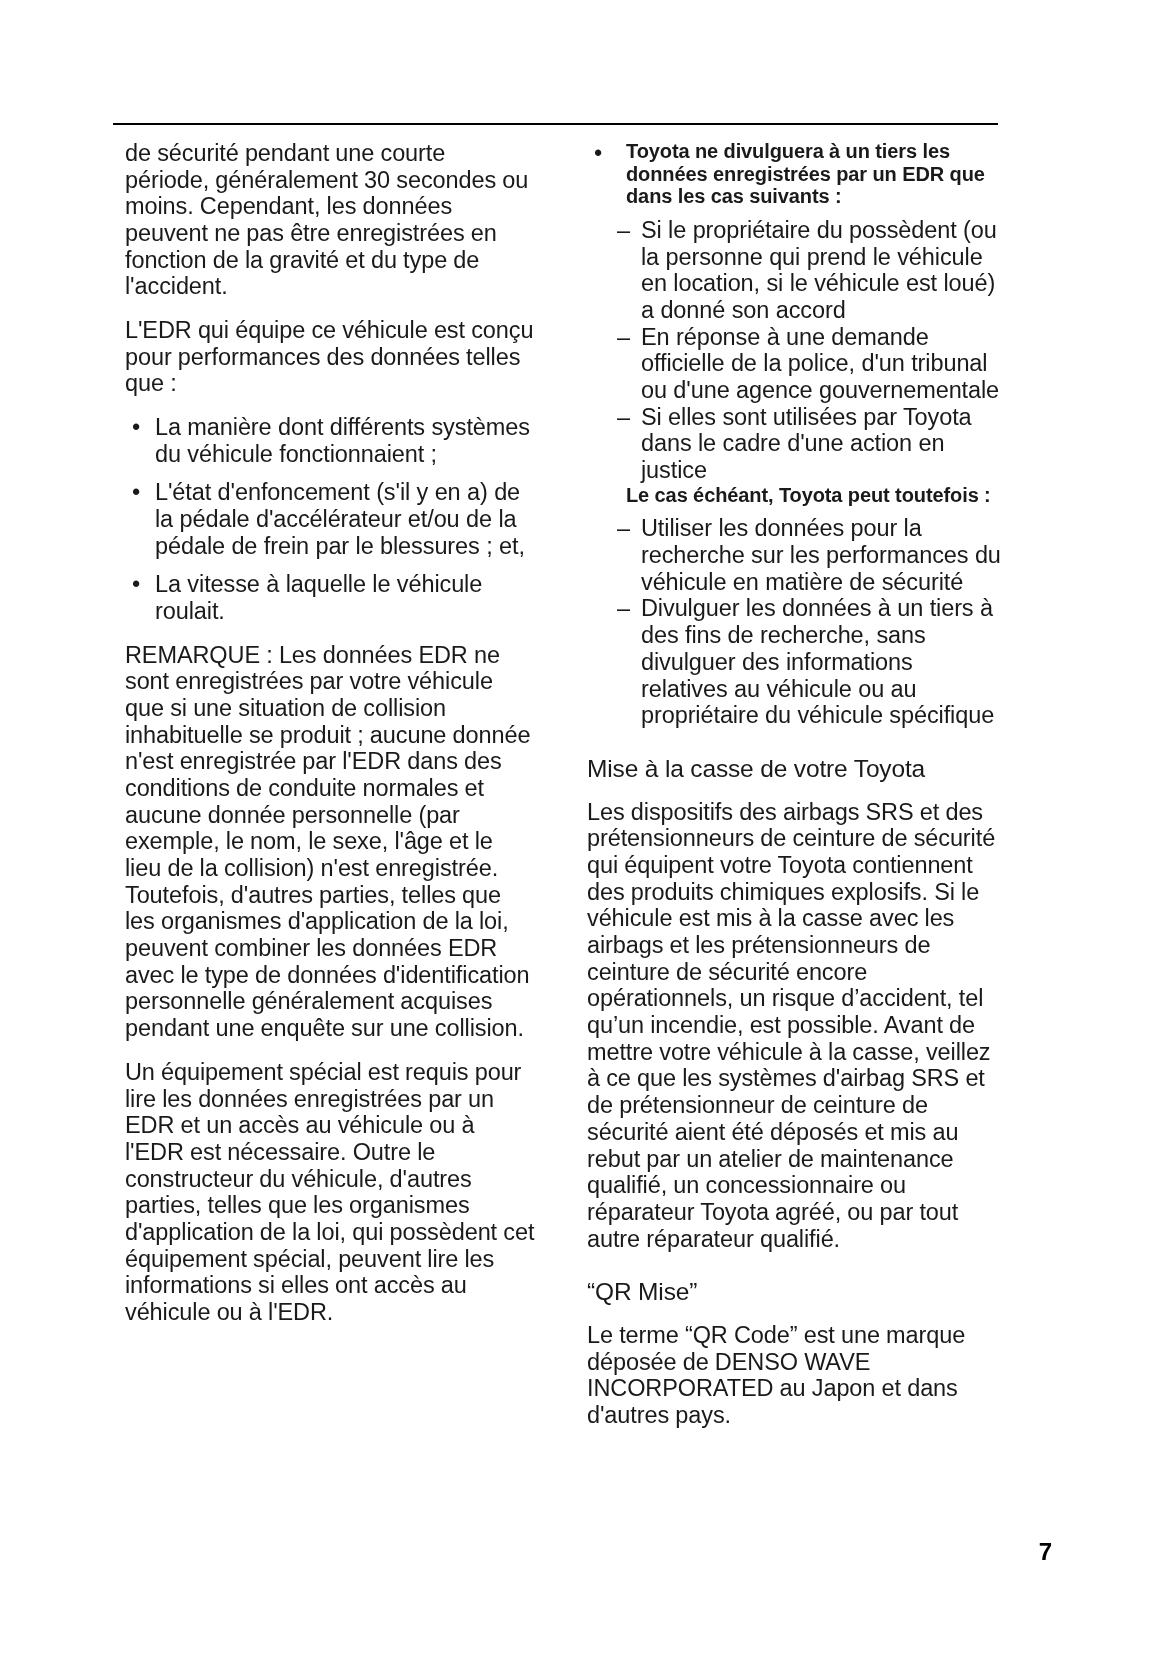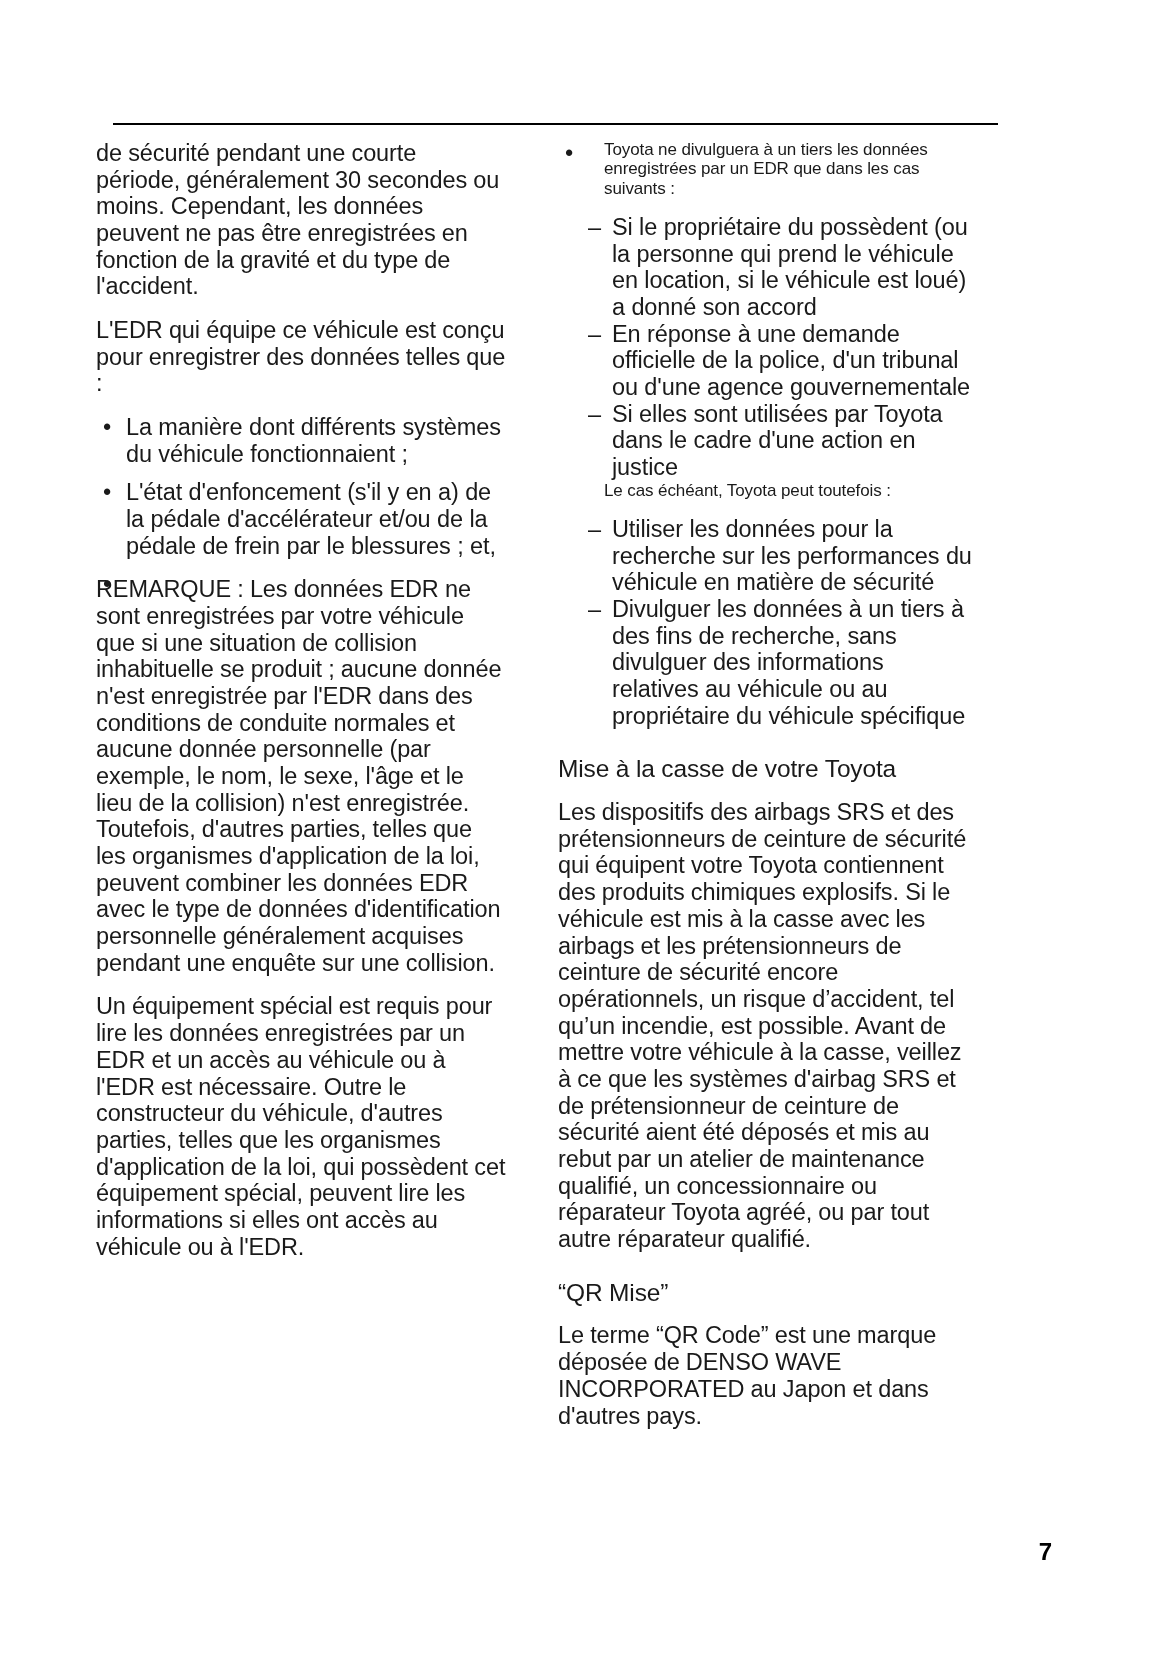--- a/index.html
+++ b/index.html
@@ -22,21 +22,21 @@
   .header-rule {
     position: absolute;
     left: 113px;
     top: 123px;
     width: 885px;
     height: 2px;
     background: #000000;
   }
   .columns {
     position: absolute;
-    left: 96px;
+    left: 125px;
     top: 140px;
     width: 900px;
     display: flex;
     gap: 52px;
   }
   .col {
     width: 410px;
   }
   .col-left { width: 410px; }
   .col-right { width: 415px; }
@@ -91,24 +91,25 @@
     letter-spacing: -0.1px;
   }
   ul.dashes > li .dash-mark {
     position: absolute;
     left: 0;
     top: 0;
     font-size: 23.5px;
     line-height: 1.135;
   }
   .sub-para {
-    margin: 16px;
-    font-size: 17px;
-    line-height: 1.135;
-    letter-spacing: -0.1px;
+    margin: 9px;
+    font-size: 20px;
+    line-height: 1.135;
+    letter-spacing: -0.1px;
+    font-weight: bold;
   }
   .bullet-block > .sub-para { margin-top: 0; }
   .nested-wrap { margin-left: 24px; }
 
   .page-number {
     position: absolute;
     right: 113px;
     bottom: 87px;
     font-size: 24px;
     font-weight: bold;
@@ -121,33 +122,34 @@
 <div class="page">
 
   <div class="header-rule"></div>
 
   <div class="columns">
 
     <div class="col col-left">
 
       <p class="para">de sécurité pendant une courte période, généralement 30 secondes ou moins. Cependant, les données peuvent ne pas être enregistrées en fonction de la gravité et du type de l'accident.</p>
 
-      <p class="para">L'EDR qui équipe ce véhicule est conçu pour enregistrer des données telles que :</p>
+      <p class="para">L'EDR qui équipe ce véhicule est conçu pour performances des données telles que :</p>
 
       <ul class="bullets">
         <li>
           <span class="bullet-mark">•</span>
           <span>La manière dont différents systèmes du véhicule fonctionnaient ;</span>
         </li>
         <li>
           <span class="bullet-mark">•</span>
           <span>L'état d'enfoncement (s'il y en a) de la pédale d'accélérateur et/ou de la pédale de frein par le blessures ; et,</span>
         </li>
         <li>
           <span class="bullet-mark">•</span>
+          <span>La vitesse à laquelle le véhicule roulait.</span>
         </li>
       </ul>
 
 
       <p class="para">REMARQUE : Les données EDR ne sont enregistrées par votre véhicule que si une situation de collision inhabituelle se produit ; aucune donnée n'est enregistrée par l'EDR dans des conditions de conduite normales et aucune donnée personnelle (par exemple, le nom, le sexe, l'âge et le lieu de la collision) n'est enregistrée. Toutefois, d'autres parties, telles que les organismes d'application de la loi, peuvent combiner les données EDR avec le type de données d'identification personnelle généralement acquises pendant une enquête sur une collision.</p>
 
       <p class="para">Un équipement spécial est requis pour lire les données enregistrées par un EDR et un accès au véhicule ou à l'EDR est nécessaire. Outre le constructeur du véhicule, d'autres parties, telles que les organismes d'application de la loi, qui possèdent cet équipement spécial, peuvent lire les informations si elles ont accès au véhicule ou à l'EDR.</p>
 
     </div>
 

